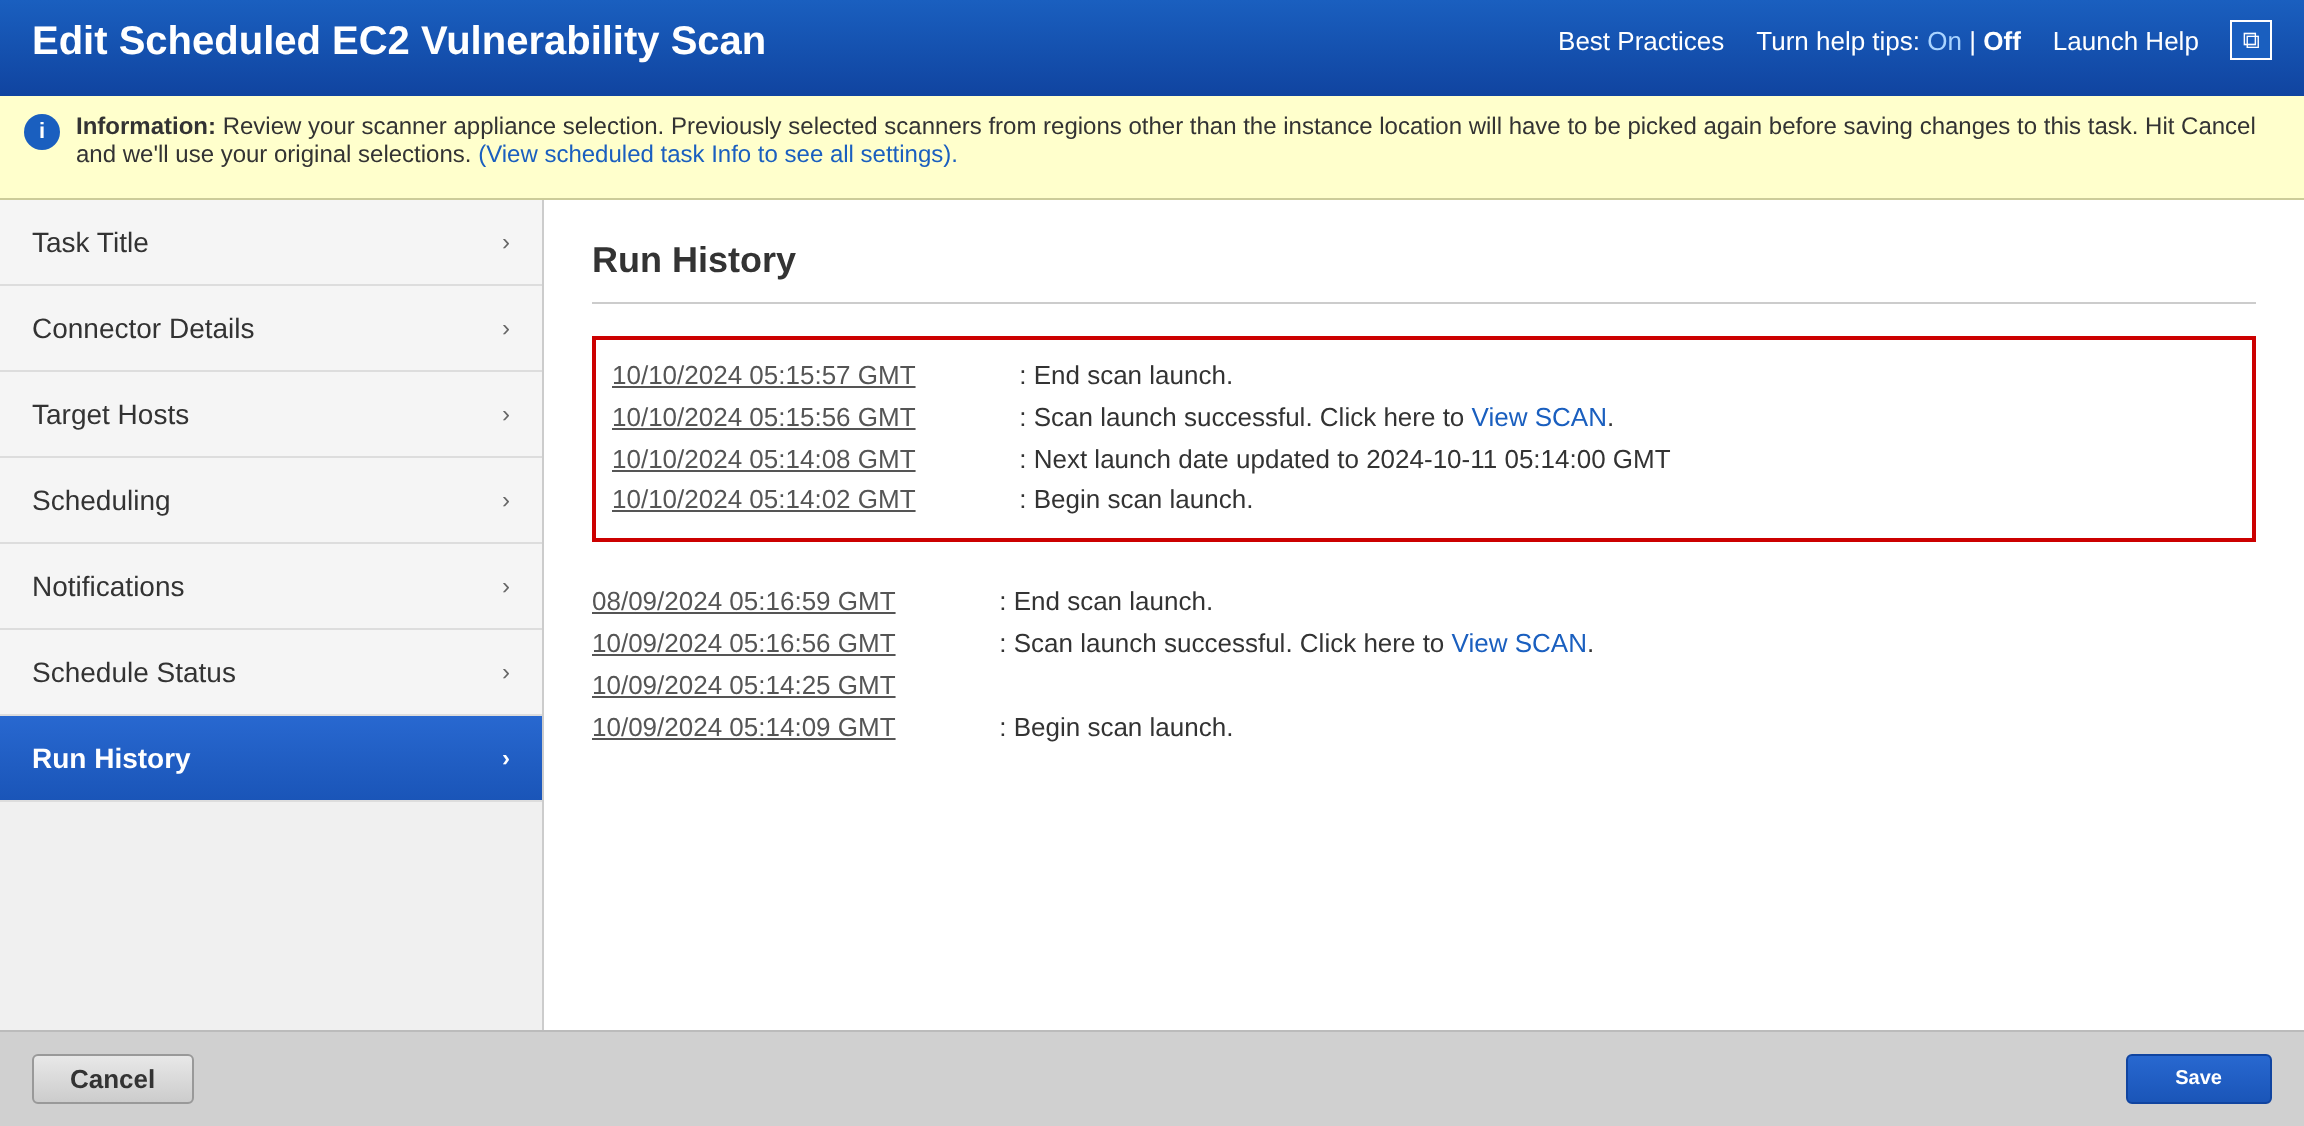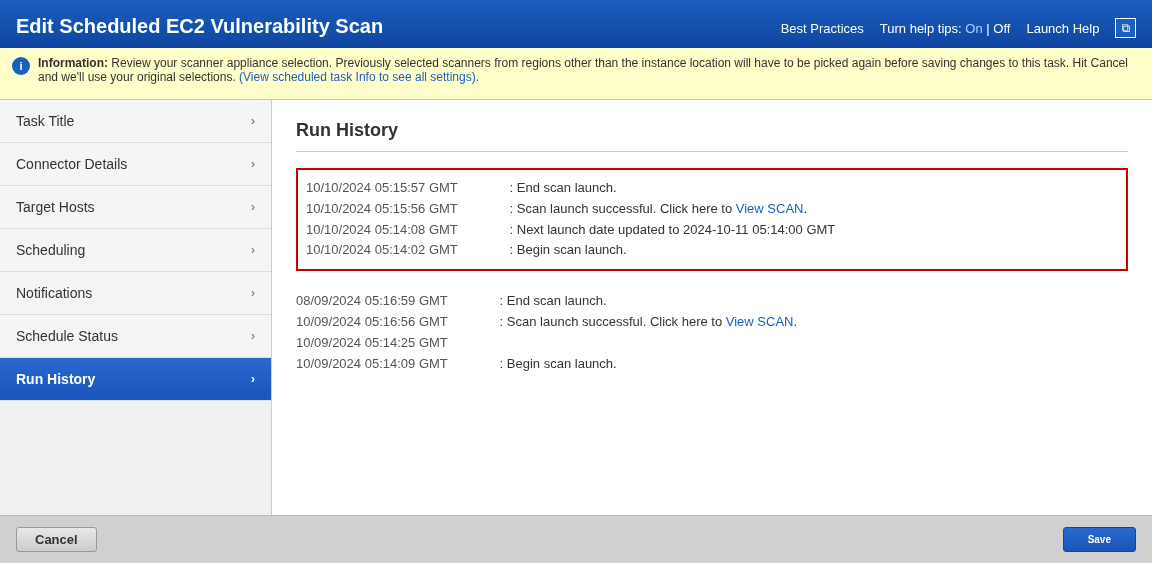--- a/index.html
+++ b/index.html
@@ -11,21 +11,21 @@
       display: flex;
       flex-direction: column;
       background: #fff;
     }
 
     
     .header {
       background: linear-gradient(180deg, #1a5fbf 0%, #1044a0 100%);
       padding: 10px 16px;
       display: flex;
-      align-items: flex-end;
+      align-items: flex-start;
       justify-content: space-between;
       min-height: 48px;
     }
     .header-title {
       color: #fff;
       font-size: 20px;
       font-weight: bold;
     }
     .header-actions {
       display: flex;
@@ -36,21 +36,21 @@
     }
     .header-link {
       color: #fff;
       text-decoration: none;
       cursor: pointer;
     }
     .help-tips {
       color: #fff;
     }
     .help-tips .on { color: #aad4ff; }
-    .help-tips .off { color: #fff; font-weight: normal; }
+    .help-tips .off { color: #fff; font-weight: bold; }
     .launch-help-icon {
       background: #1a5fbf;
       border: 1px solid #fff;
       color: #fff;
       padding: 2px 5px;
       font-size: 12px;
       cursor: pointer;
     }
 
     
@@ -152,20 +152,21 @@
     .history-entry {
       display: flex;
       gap: 0;
       line-height: 1.6;
       font-size: 13px;
     }
     .history-timestamp {
       color: #555;
       white-space: nowrap;
       min-width: 200px;
+      text-decoration: underline;
     }
     .history-message {
       color: #333;
     }
     .history-message a {
       color: #1a5fbf;
       text-decoration: none;
     }
 
     

